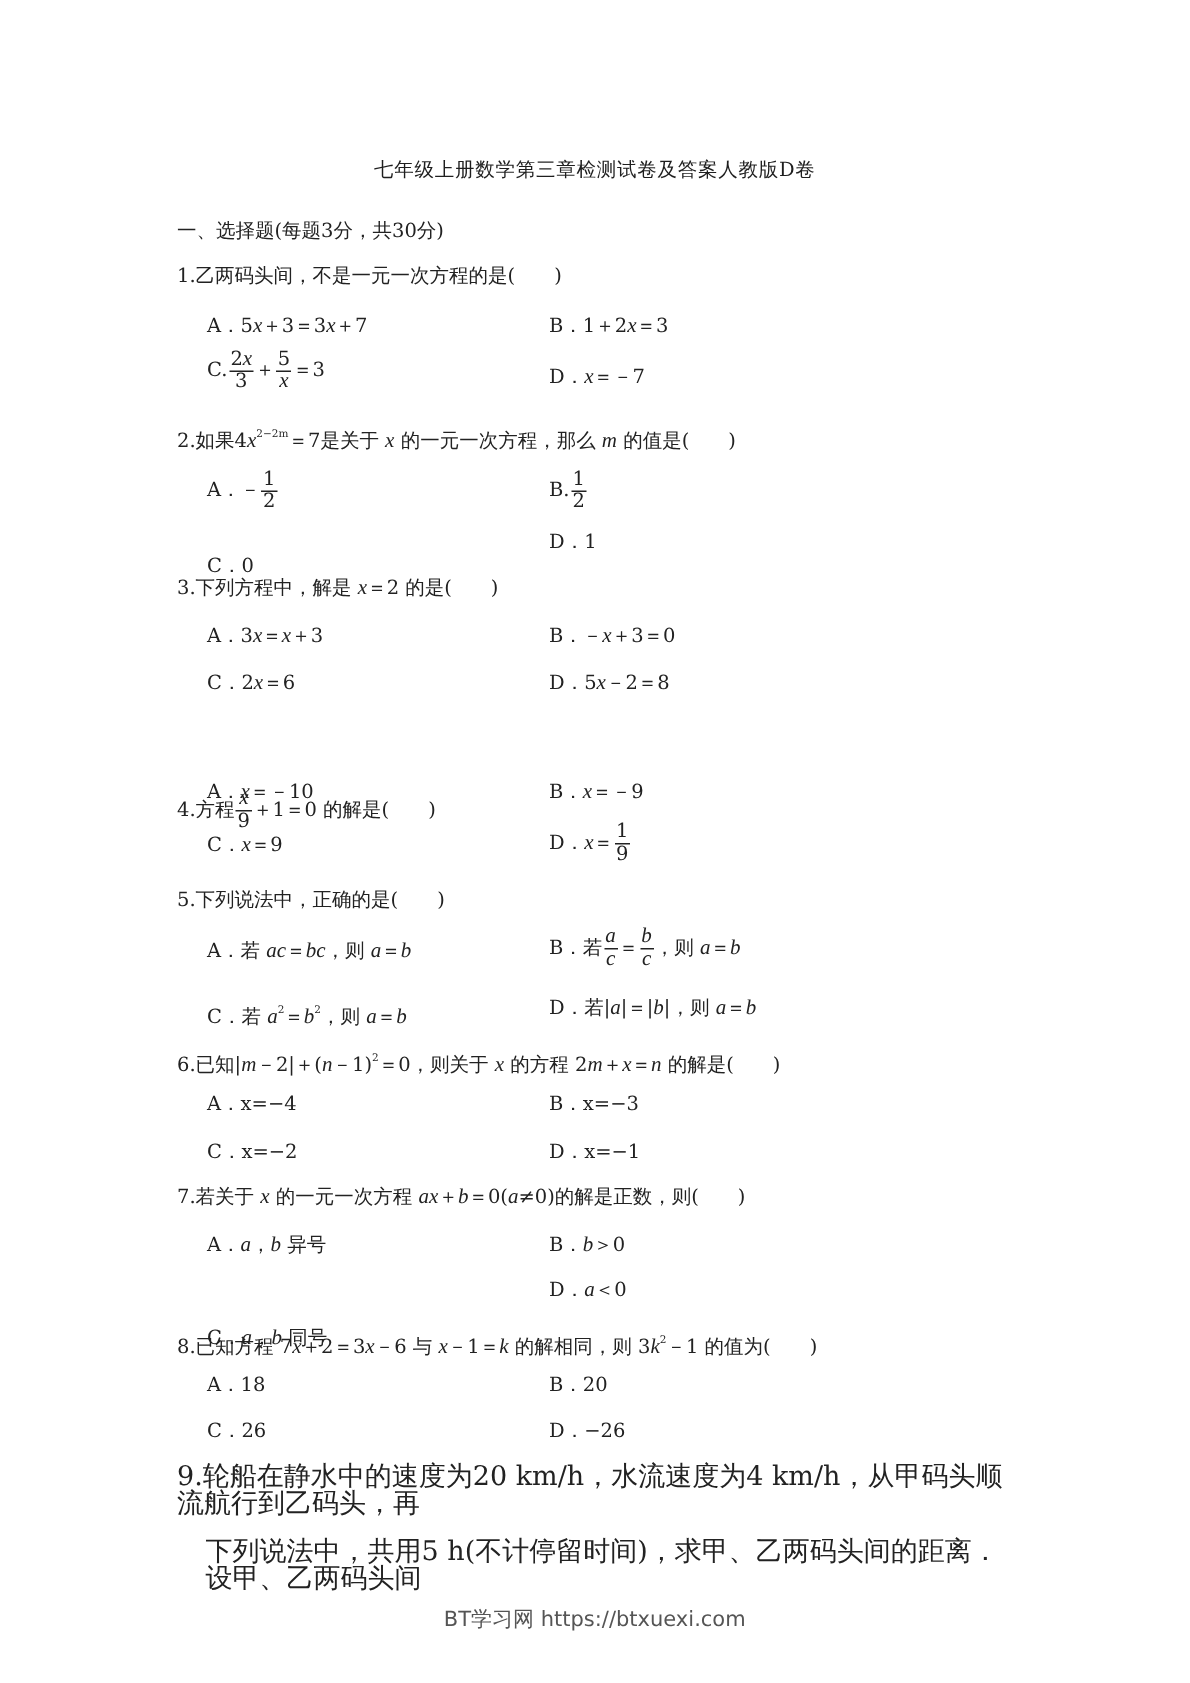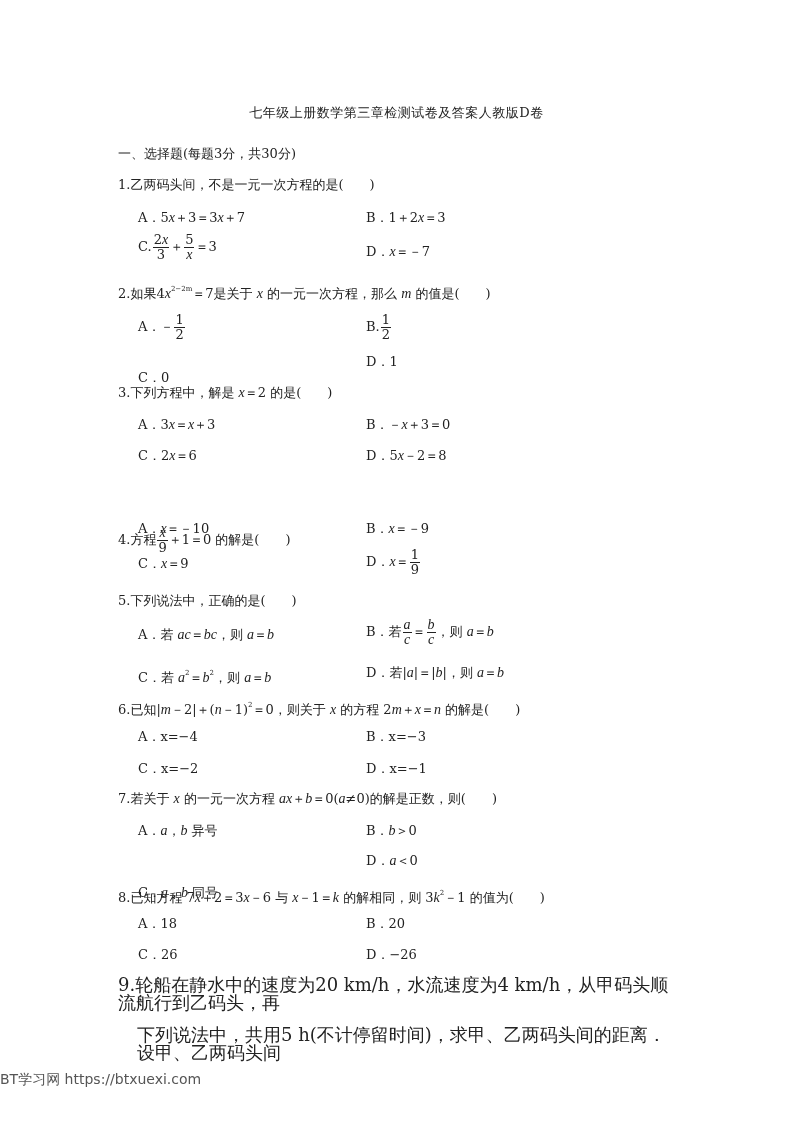--- a/index.html
+++ b/index.html
@@ -23,21 +23,21 @@
   .frac {
     display: inline-block; vertical-align: middle; text-align: center;
     font-size: 13px; line-height: 14px; margin: 0 1px;
   }
   .frac .num { display: block; border-bottom: 1px solid #222; padding: 0 1px; }
   .frac .den { display: block; padding: 0 1px; }
   sup { font-size: 7px; vertical-align: 7px; }
   .q9 { position: absolute; left: 118px; font-size: 18px; line-height: 18px; width: 560px; }
   .q9 .l2 { padding-left: 19px; display: block; margin-top: 14px; }
   .footer {
-    position: absolute; left: 0; width: 793px; top: 1071px; text-align: left;
+    position: absolute; left: 0; width: 793px; top: 1071px; text-align: center;
     font-family: "DejaVu Sans", "Liberation Sans", sans-serif; font-size: 14px; color: #555555;
   }
 </style>
 </head>
 <body>
 
 <div class="page-title">七年级上册数学第三章检测试卷及答案人教版D卷</div>
 <div class="section">一、选择题(每题3分，共30分)</div>
 
 <div class="q" style="top:176px;">

